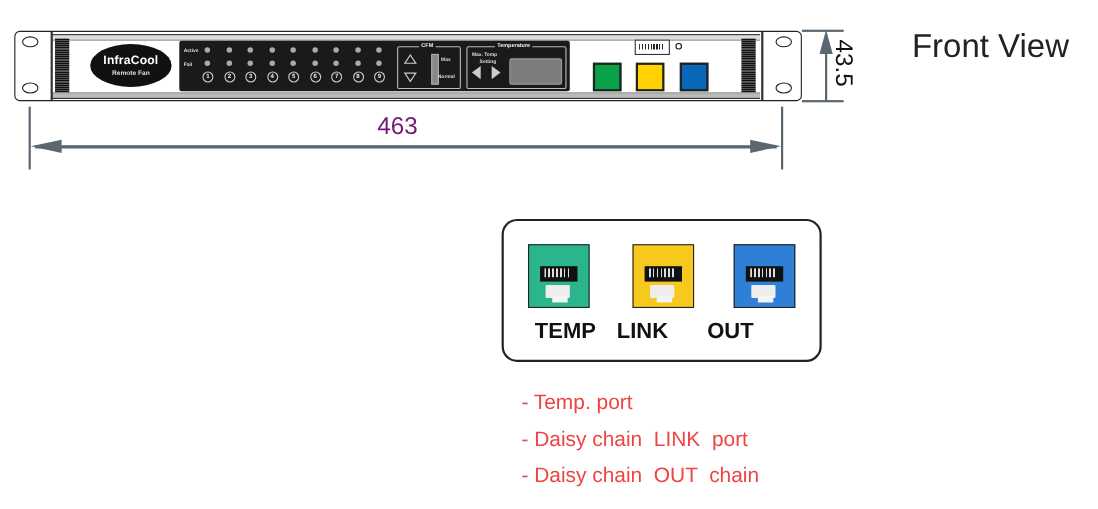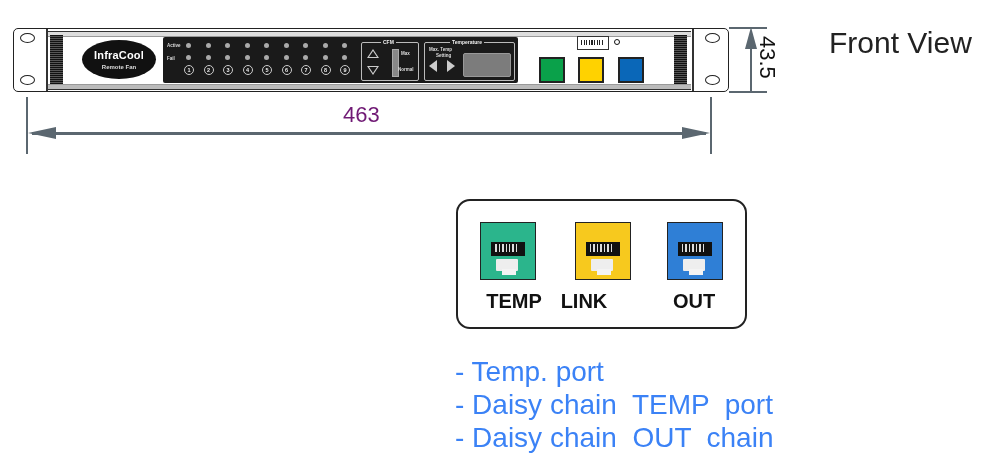--- a/index.html
+++ b/index.html
@@ -62,21 +62,21 @@
 
   
   .port-frame { left:456px; top:199px; width:291px; height:130px; border:2.5px solid #222; border-radius:14px; box-sizing:border-box; background:#fff; }
   .port { top:222px; width:56px; height:58px; border:1.5px solid #222; box-sizing:border-box; }
   .jack-slot { position:absolute; left:10px; top:19px; width:34px; height:14px; background:#111; }
   .jack-pins { position:absolute; left:4px; top:2px; width:24px; height:8px; background:repeating-linear-gradient(to right, #ddd 0, #ddd 1.5px, #111 1.5px, #111 3.5px); }
   .jack-plug { position:absolute; left:15px; top:36px; width:22px; height:12px; background:#eee; border-radius:1px; }
   .jack-plug::after { content:""; position:absolute; left:6px; top:10px; width:14px; height:6px; background:#f4f4f4; }
   .port-label { top:290px; font-size:20px; font-weight:bold; color:#111; text-align:center; }
 
-  .desc { left:455px; font-size:28px; color:#3b82f6; white-space:pre; }
+  .desc { left:474px; font-size:19px; color:#ef4444; white-space:pre; }
 </style>
 </head>
 <body>
 
 <div class="abs chassis"></div>
 <div class="abs chassis-inner-top"></div>
 <div class="abs chassis-inner-bot"></div>
 <div class="abs ear-line" style="left:46px"></div>
 <div class="abs ear-line" style="left:692px"></div>
 
@@ -182,17 +182,17 @@
 </div>
 <div class="abs port" id="port2" style="left: 667px; background: rgb(47, 127, 214);">
   <div class="jack-slot">
       <div class="jack-pins"></div>
     </div>
     <div class="jack-plug"></div>
 </div>
 
 <div class="abs port-label" style="left:472px; width:84px">TEMP</div>
 <div class="abs port-label" style="left:547px; width:74px">LINK</div>
-<div class="abs port-label" style="left:658px; width:72px">OUT</div>
+<div class="abs port-label" style="left:628px; width:72px">OUT</div>
 
 <div class="abs desc" style="top:356px">- Temp. port</div>
-<div class="abs desc" style="top:389px">- Daisy chain  TEMP  port</div>
+<div class="abs desc" style="top:389px">- Daisy chain  LINK  port</div>
 <div class="abs desc" style="top:422px">- Daisy chain  OUT  chain</div>
 
 </body></html>

